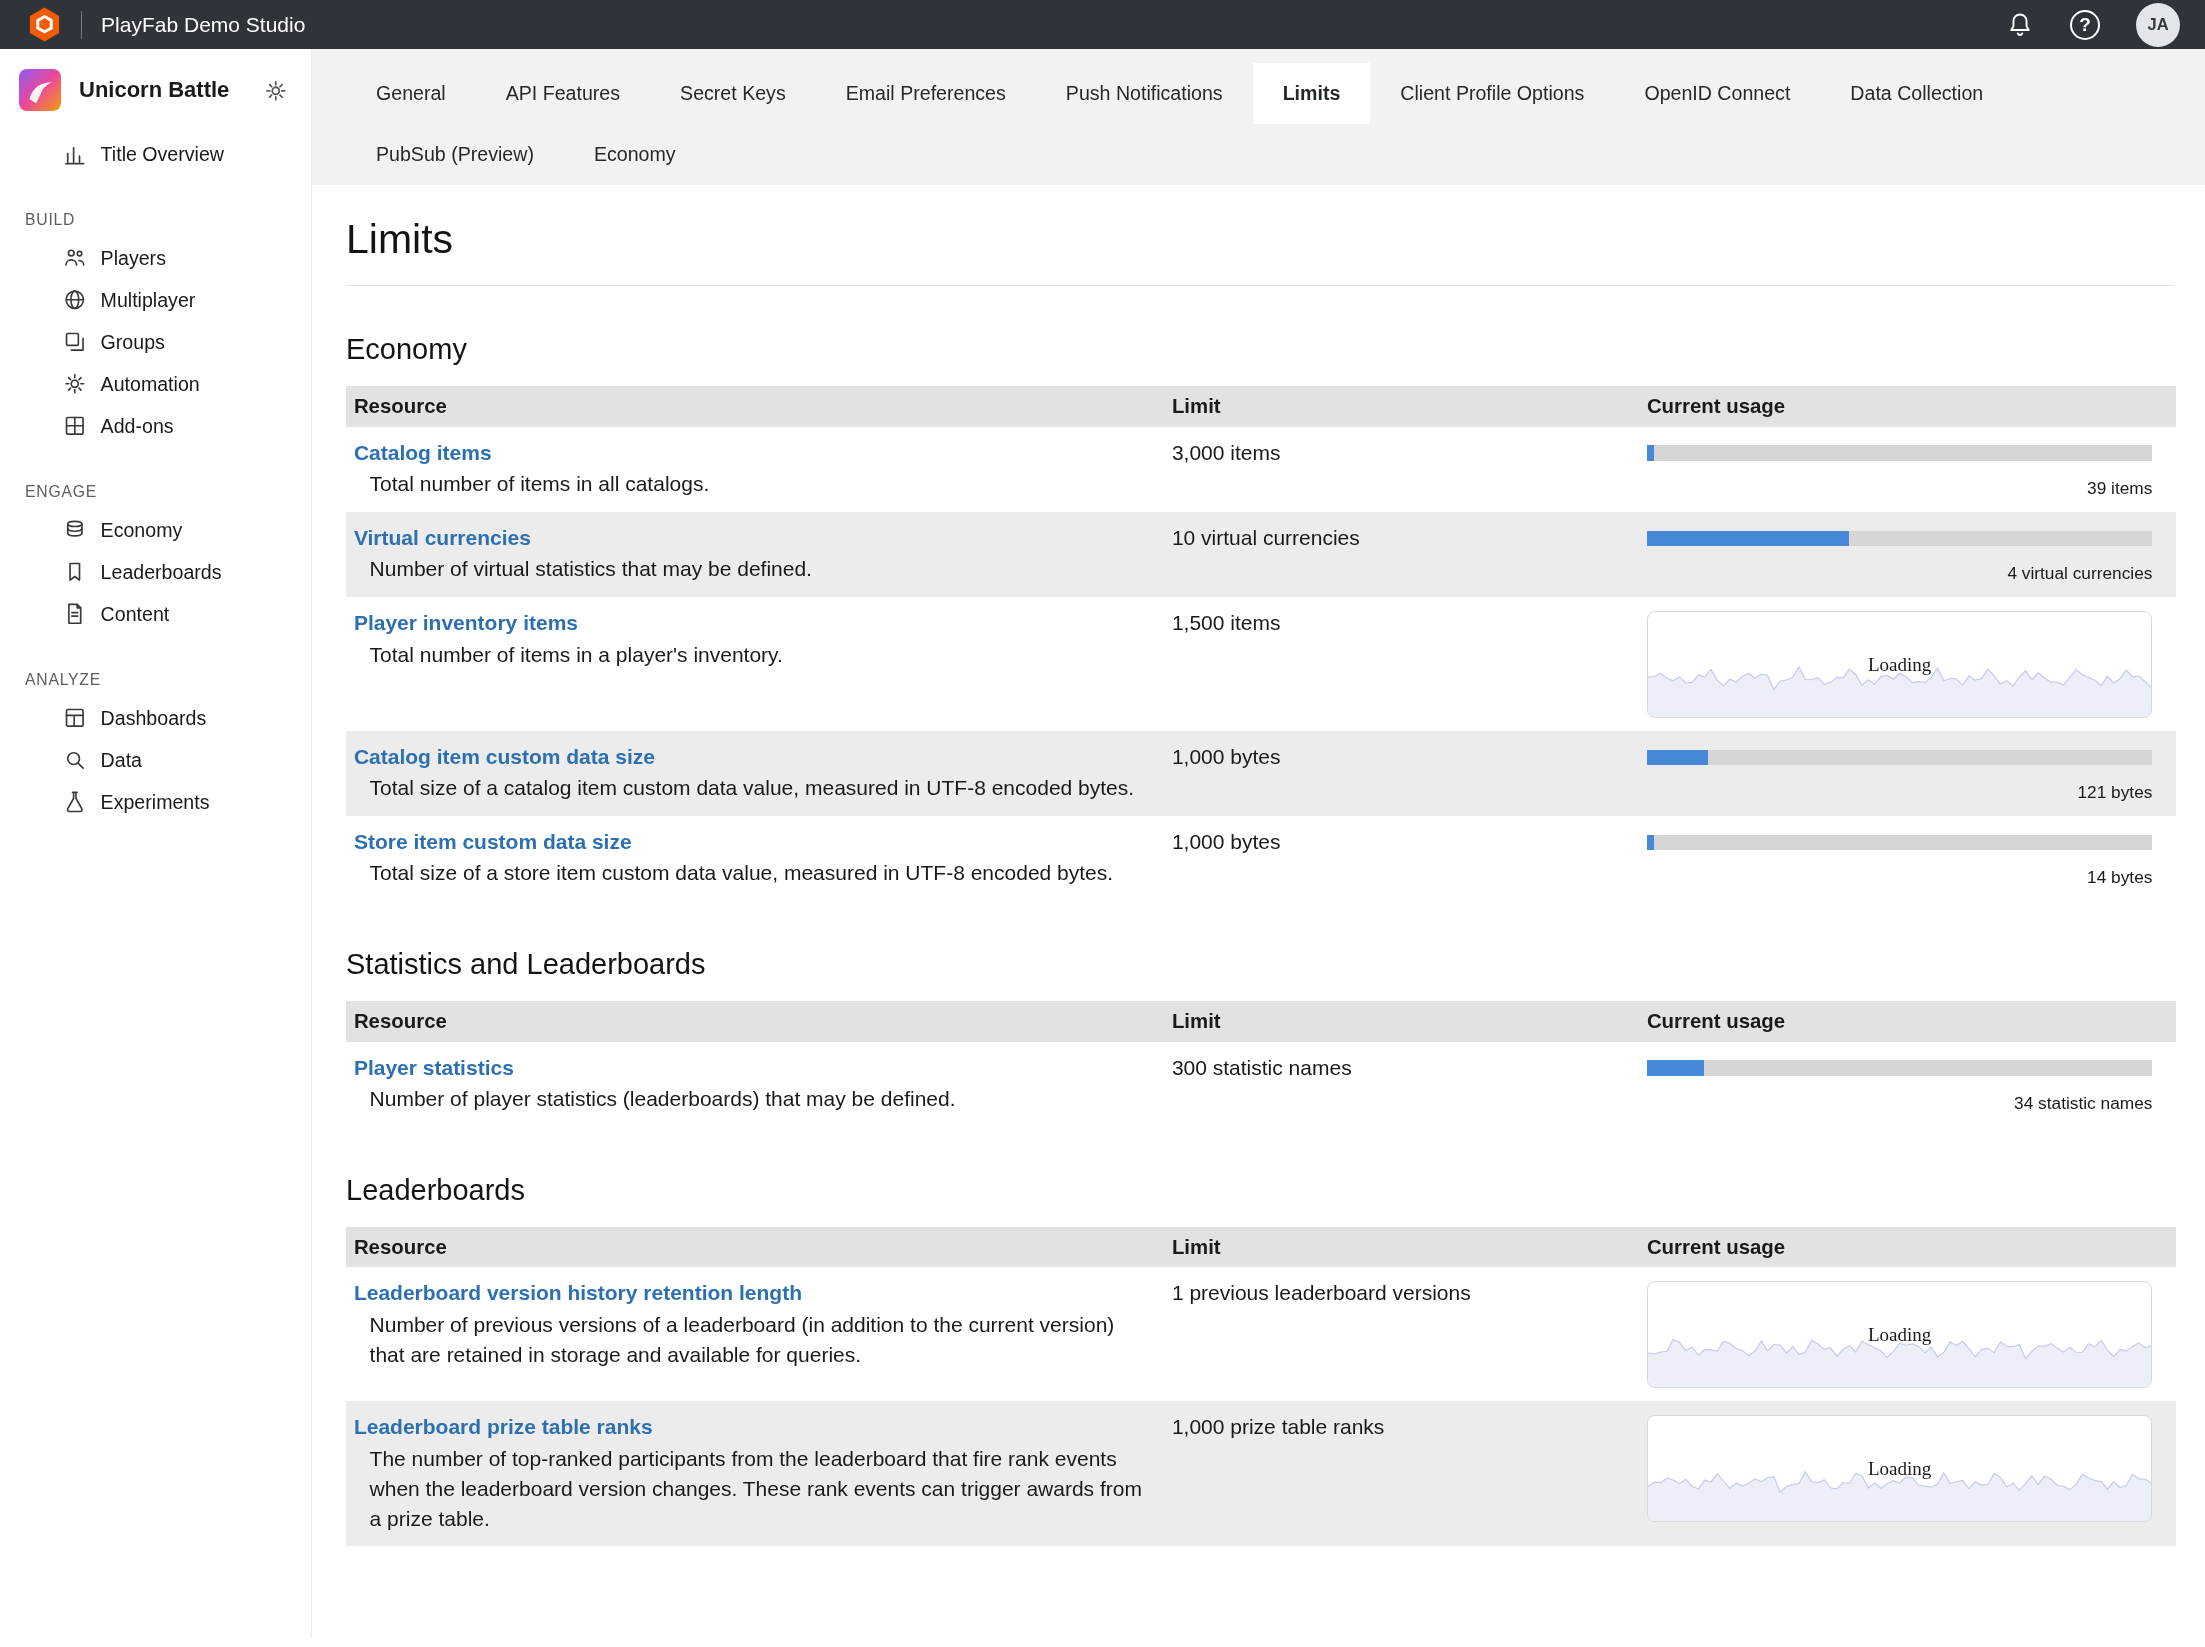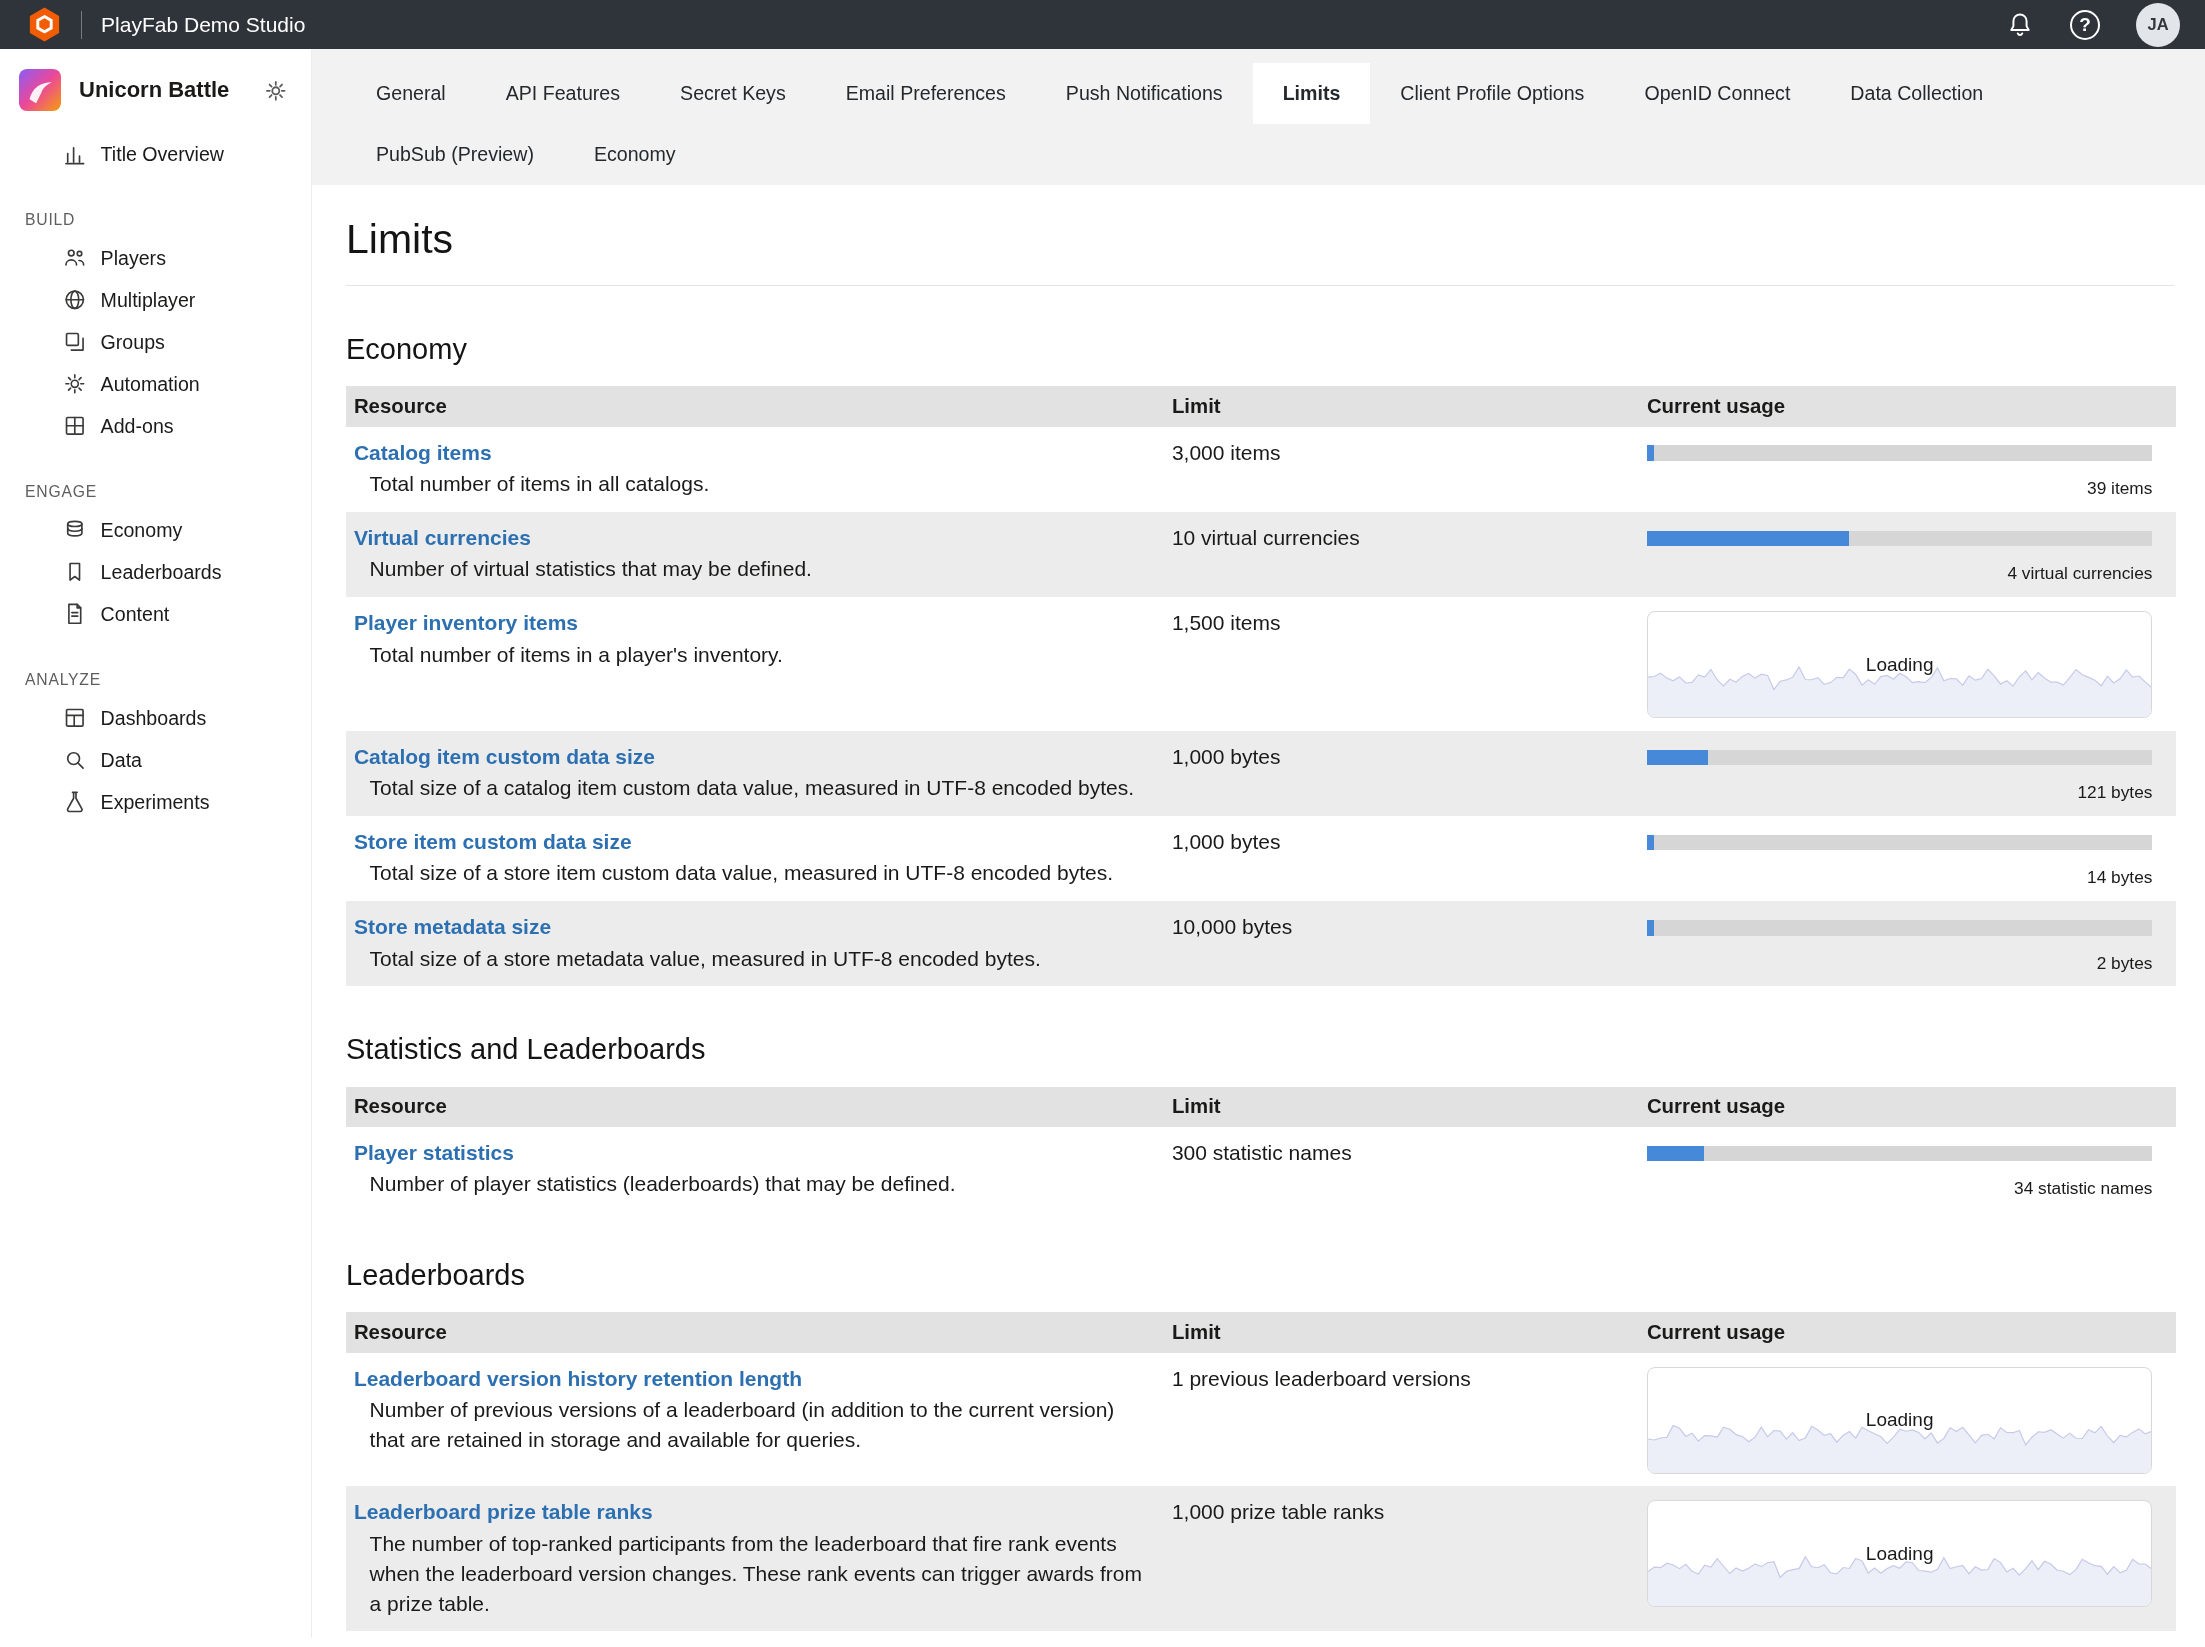--- a/index.html
+++ b/index.html
@@ -57,21 +57,21 @@
   .cell { padding:11px 7.9px 12.6px; }
   .res-link { color:#2c70b2; font-weight:600; text-decoration:none; cursor:pointer; display:inline-block; line-height:30px; }
   .res-desc { margin-top:1.6px; padding-left:15.7px; line-height:30px; max-width:794px; }
   .col-limit { line-height:30px; }
   .col-usage { padding-right:23.6px; }
 
   .bar-track { height:15.7px; background:#d6d6d6; margin-top:7.9px; }
   .bar-fill { height:100%; background:#4589d8; min-width:7px; }
   .usage-label { text-align:right; font-size:17.3px; margin-top:17px; }
 
-  .loading-box { position:relative; height:107px; border:0.8px solid #d8d8d8; border-radius:7.9px; background:#fff; overflow:hidden; margin-top:3.1px; }
+  .loading-box { position:relative; height:107px; border:0.8px solid #d8d8d8; border-radius:7.9px; background:#fff; overflow:hidden; margin-top:3.1px;font-family:Liberation Serif, serif; }
   .loading-box svg { position:absolute; left:0; top:0; width:100%; height:100%; }
   .spark-fill { fill:#edeff8; stroke:none; }
   .spark-line { fill:none; stroke:#c6cae8; stroke-width:1.5; }
   .loading-text { position:absolute; top:50%; left:50%; transform:translate(-50%,-50%); font-size:19px; color:#1b1a19; }
 </style>
 </head>
 <body>
 
 <header class="topbar">
   <div class="logo">
@@ -363,35 +363,20 @@
     <div class="cell col-usage">
   <div class="usage">
     <div class="bar-track">
       <div class="bar-fill" style="width: 1.4%; background: rgb(69, 137, 216);"></div>
     </div>
     <div class="usage-label">14 bytes</div>
   </div>
 </div>
   </div>
 
-  <div class="trow alt">
-    <div class="cell col-resource">
-      <a class="res-link">Store metadata size</a>
-      <div class="res-desc">Total size of a store metadata value, measured in UTF-8 encoded bytes.</div>
-    </div>
-    <div class="cell col-limit">10,000 bytes</div>
-    <div class="cell col-usage">
-  <div class="usage">
-    <div class="bar-track">
-      <div class="bar-fill" style="width: 0.9%; background: rgb(69, 137, 216);"></div>
-    </div>
-    <div class="usage-label">2 bytes</div>
-  </div>
-</div>
-  </div>
 </div>
     </div>
   </section>
 
   <section class="limits-section">
     <h2 class="section-heading">Statistics and Leaderboards</h2>
     <div class="table">
       <div class="thead">
         <div class="th th-resource">Resource</div>
         <div class="th th-limit">Limit</div>

